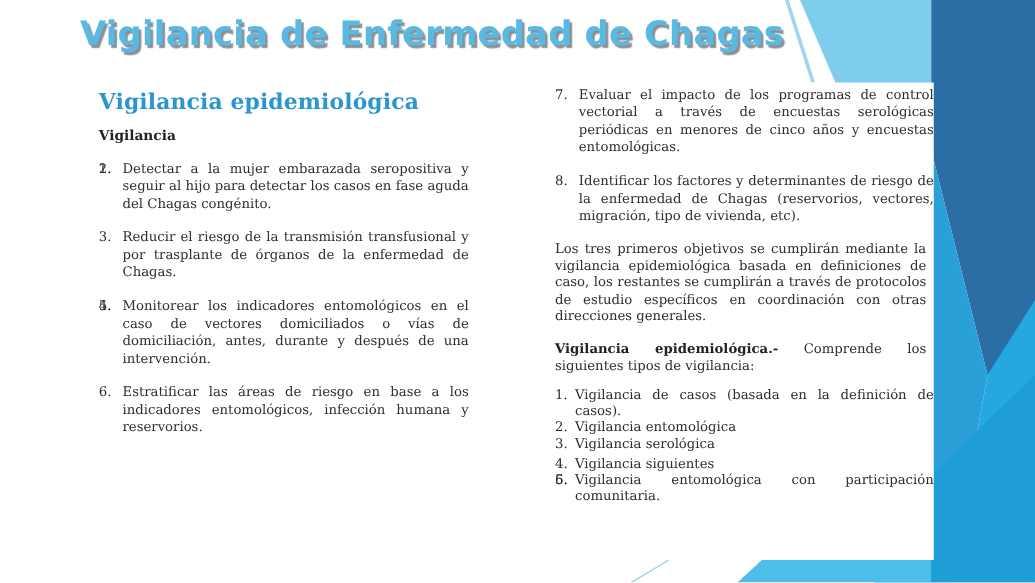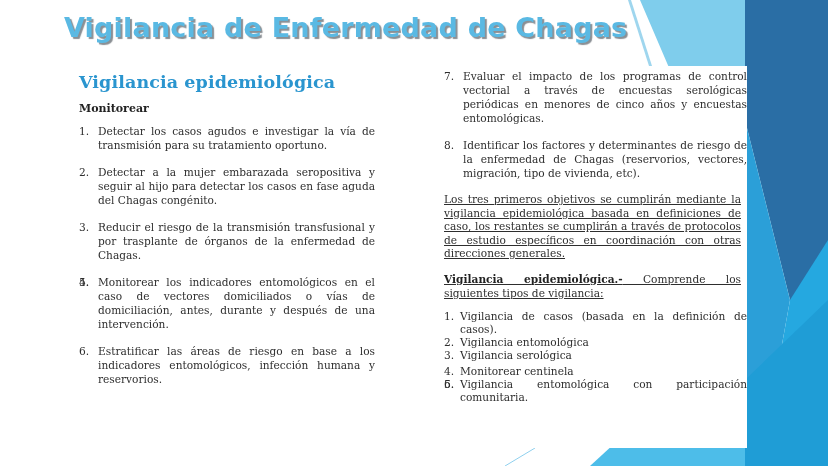--- a/index.html
+++ b/index.html
@@ -29,21 +29,21 @@
     ol { list-style: none; margin: 0; padding: 0; }
     .obj-list { margin-top: 9px; margin-left: 6px; }
     .obj-item {
       position: relative; padding-left: 19px; font-size: 10.6px; line-height: 14px;
       text-align: justify; margin-bottom: 13px; color: #2e2e2e;
     }
     .obj-num { position: absolute; left: 0; top: 0; }
     .right-list { margin-top: 3px; margin-left: 8px; }
     .para {
       margin: 0 0 0 8px; font-size: 10.6px; line-height: 13.6px;
-      text-align: justify; color: #2e2e2e; width: 297px; text-decoration: underline;
+      text-align: justify; color: #2e2e2e; width: 297px;
     }
     .para b { color: #222; margin-top: 41px; }
     .types-list { margin-top: 10px; margin-left: 8px; }
     .type-item {
       position: relative; padding-left: 16px; font-size: 10.6px; line-height: 13px;
       text-align: justify; color: #2e2e2e; margin-bottom: 0;
     }
     .type-item.gap { margin-top: 3px; }
     .type-num { position: absolute; left: 0; top: 0; }
   </style>
@@ -58,39 +58,39 @@
   <polygon points="790,300 828,240 828,466 760,466" fill="#25a8e0"></polygon>
   <polygon points="590,466 640,420 745,420 745,466" fill="#4dbde9"></polygon>
   <polygon points="745,380 828,300 828,466 745,466" fill="#1f9dd6"></polygon>
   <line x1="505" y1="466" x2="535" y2="448" stroke="#8fd0ee" stroke-width="1"></line>
 </svg>
 
 <h1 class="slide-title">Vigilancia de Enfermedad de Chagas</h1>
 
 <div class="panel panel-left">
   <div class="section-title">Vigilancia epidemiológica</div>
-  <div class="subhead">Monitorear</div>
+  <div class="subhead">Vigilancia</div>
   <ol class="obj-list">
-    <li class="obj-item"><span class="obj-num">1.</span><span>Detectar los casos agudos e investigar la vía de transmisión para su tratamiento oportuno.</span></li>
+    <li class="obj-item"><span class="obj-num">1.</span></li>
     <li class="obj-item"><span class="obj-num">2.</span><span>Detectar a la mujer embarazada seropositiva y seguir al hijo para detectar los casos en fase aguda del Chagas congénito.</span></li>
     <li class="obj-item"><span class="obj-num">3.</span><span>Reducir el riesgo de la transmisión transfusional y por trasplante de órganos de la enfermedad de Chagas.</span></li>
     <li class="obj-item"><span class="obj-num">4.</span></li>
     <li class="obj-item"><span class="obj-num">5.</span><span>Monitorear los indicadores entomológicos en el caso de vectores domiciliados o vías de domiciliación, antes, durante y después de una intervención.</span></li>
     <li class="obj-item"><span class="obj-num">6.</span><span>Estratificar las áreas de riesgo en base a los indicadores entomológicos, infección humana y reservorios.</span></li>
   </ol>
 </div>
 
 <div class="panel panel-right">
   <ol class="obj-list right-list">
     <li class="obj-item"><span class="obj-num">7.</span><span>Evaluar el impacto de los programas de control vectorial a través de encuestas serológicas periódicas en menores de cinco años y encuestas entomológicas.</span></li>
     <li class="obj-item"><span class="obj-num">8.</span><span>Identificar los factores y determinantes de riesgo de la enfermedad de Chagas (reservorios, vectores, migración, tipo de vivienda, etc).</span></li>
   </ol>
   <p class="para">Los tres primeros objetivos se cumplirán mediante la vigilancia epidemiológica basada en definiciones de caso, los restantes se cumplirán a través de protocolos de estudio específicos en coordinación con otras direcciones generales.</p>
   <p class="para" style="margin-top:12px;"><b>Vigilancia epidemiológica.-</b><span> Comprende los siguientes tipos de vigilancia:</span></p>
   <ol class="types-list">
     <li class="type-item"><span class="type-num">1.</span><span>Vigilancia de casos (basada en la definición de casos).</span></li>
     <li class="type-item"><span class="type-num">2.</span><span>Vigilancia entomológica</span></li>
     <li class="type-item"><span class="type-num">3.</span><span>Vigilancia serológica</span></li>
-    <li class="type-item gap"><span class="type-num">4.</span><span>Monitorear centinela</span></li>
+    <li class="type-item gap"><span class="type-num">4.</span><span>Vigilancia siguientes</span></li>
     <li class="type-item"><span class="type-num">5.</span></li>
     <li class="type-item"><span class="type-num">6.</span><span>Vigilancia entomológica con participación comunitaria.</span></li>
   </ol>
 </div>
 
 </body></html>

